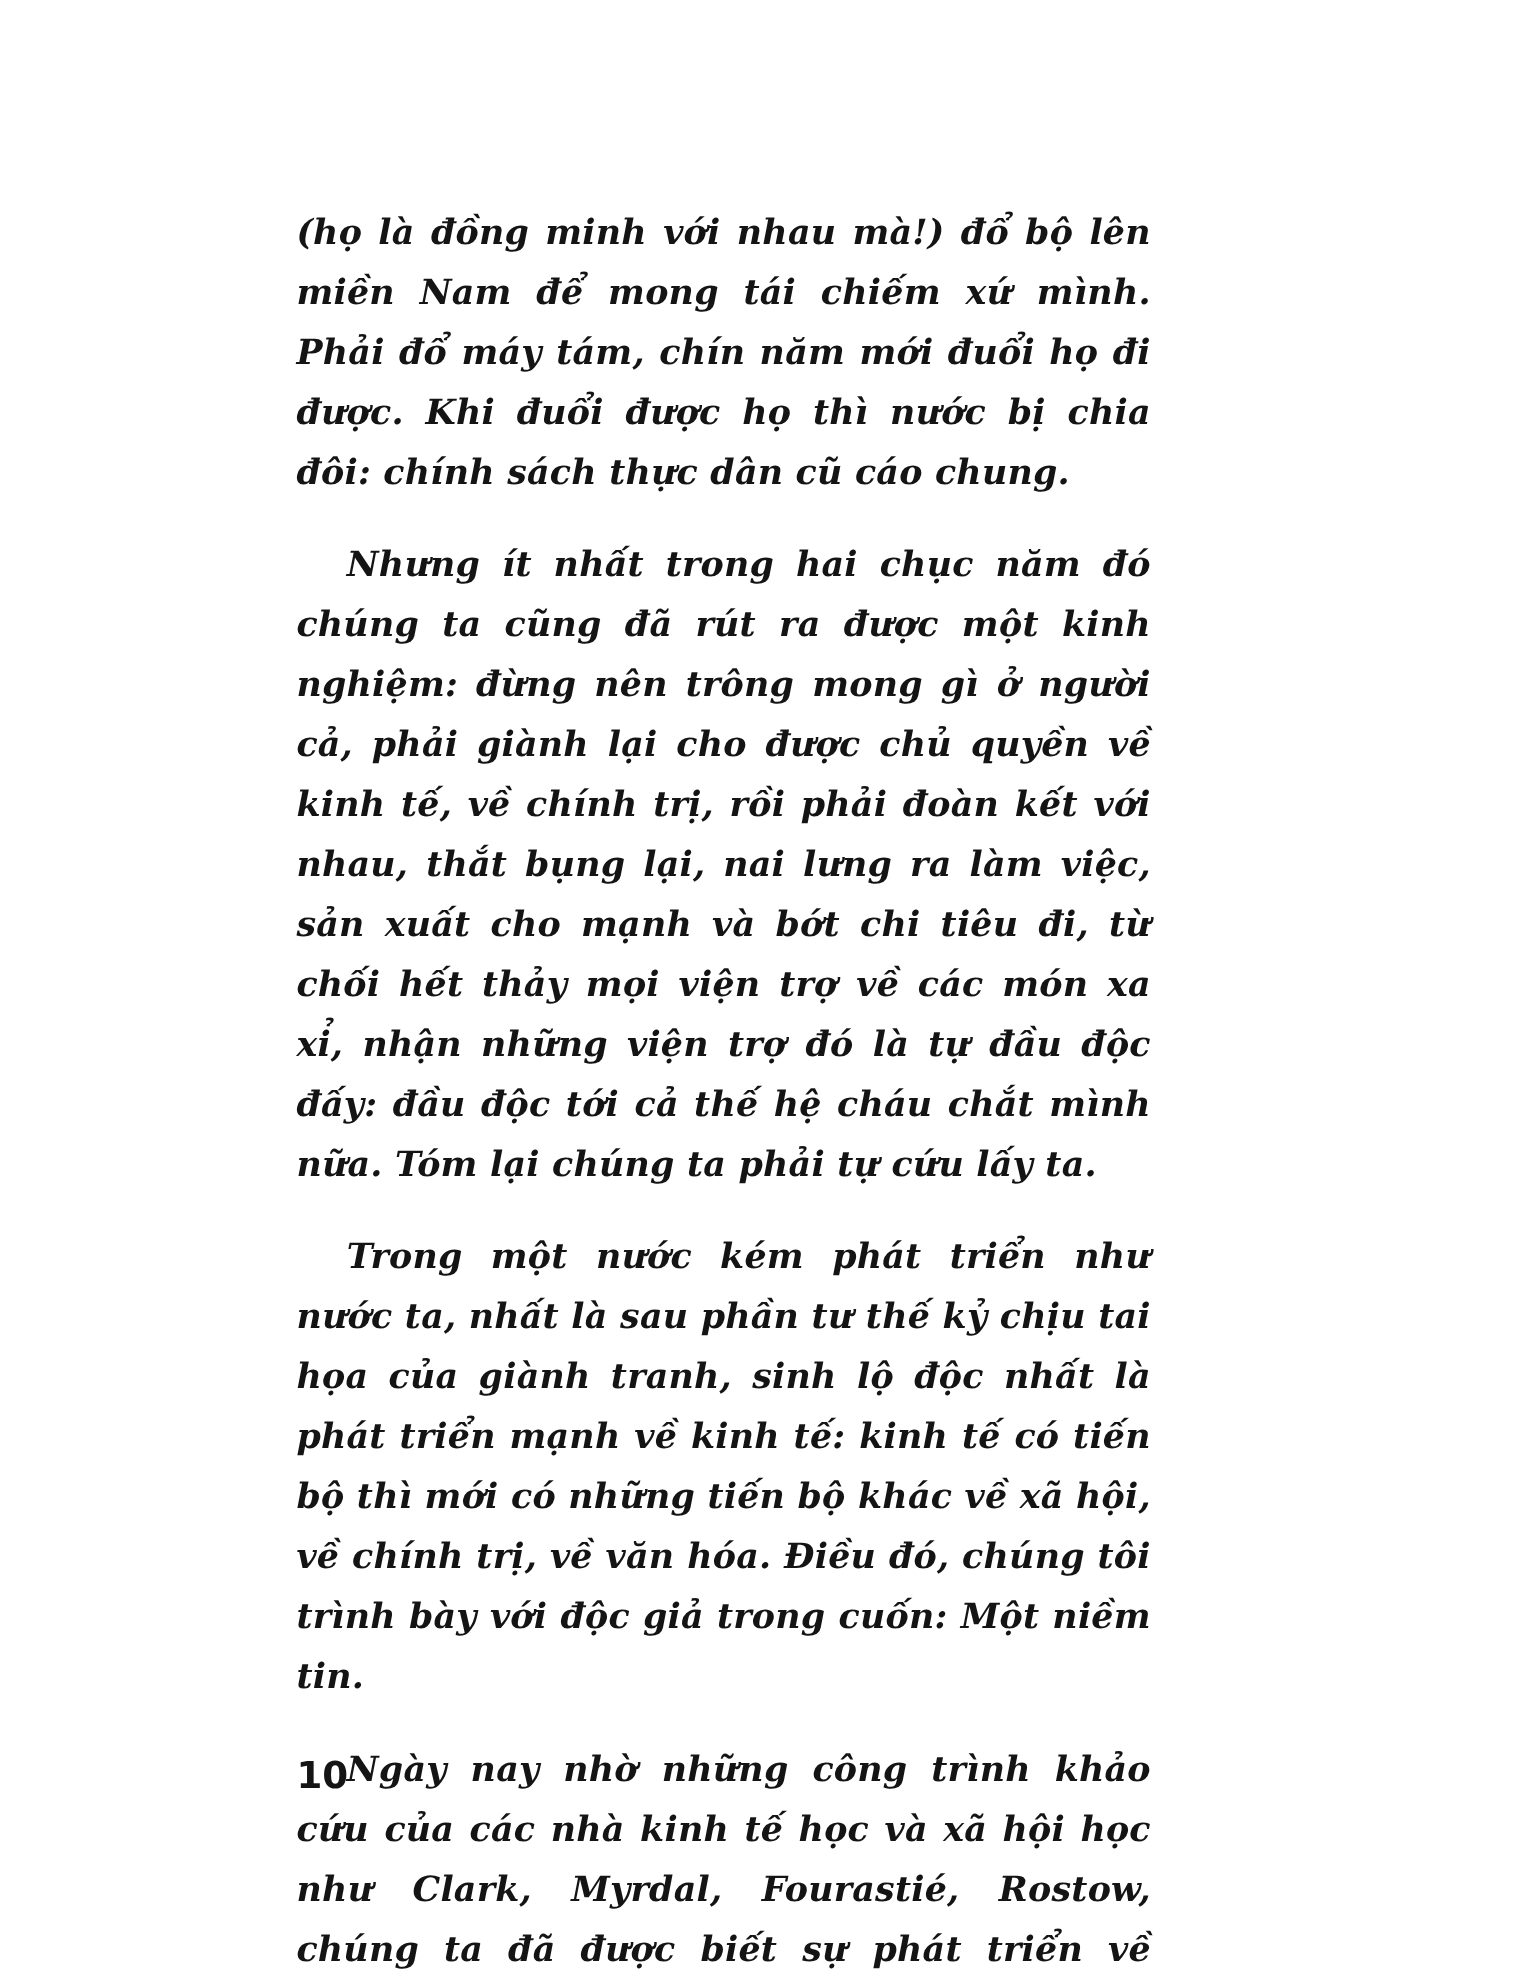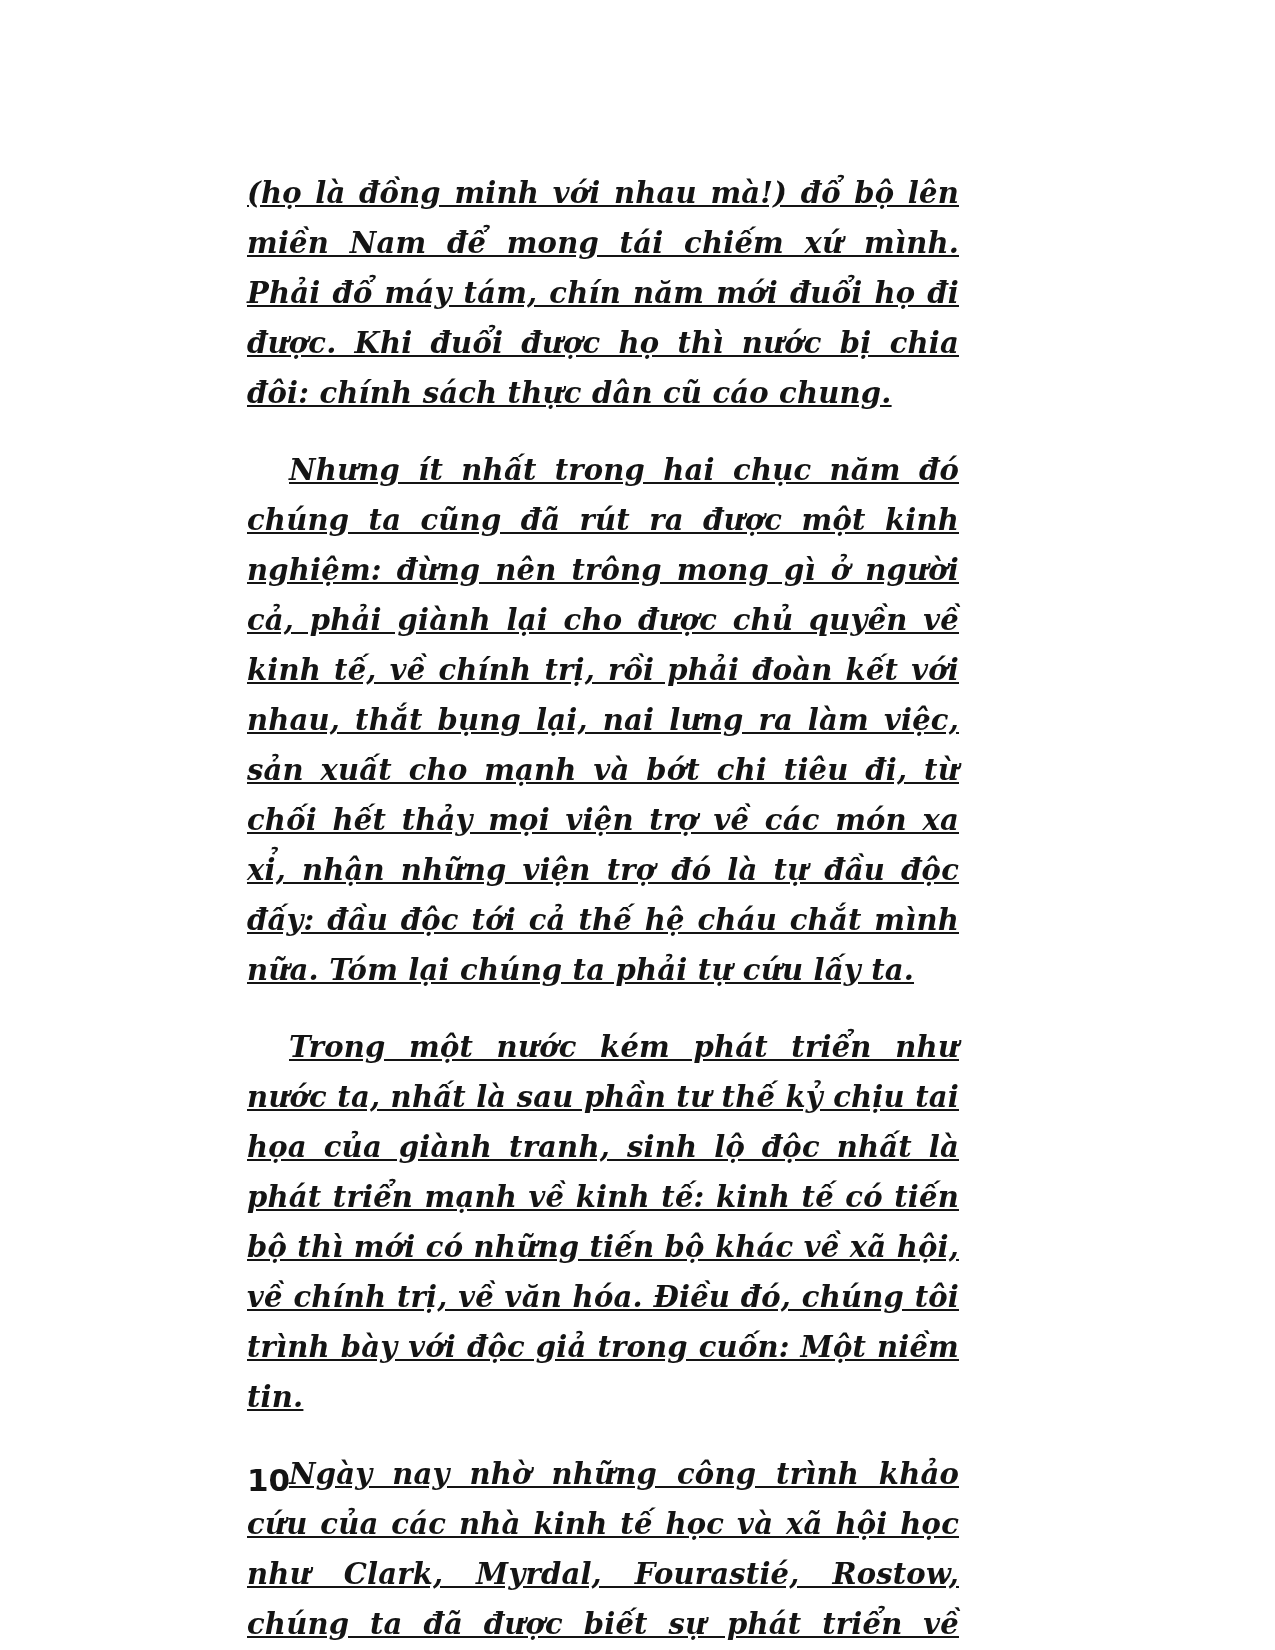--- a/index.html
+++ b/index.html
@@ -27,21 +27,20 @@
     color: #141414;
     font-style: italic;
     font-weight: 600;
     font-size: 29px;
     line-height: 50px;
     text-align: justify;
     letter-spacing: 0.2px;
   }
   .text-block p {
     margin: 0 0 27px 0;
-    text-decoration: underline;
   }
   .text-block p.indented {
     text-indent: 42px;
   }
   .page-number {
     position: absolute;
     top: 1462px;
     left: 247px;
     width: 712px;
     text-align: left;

